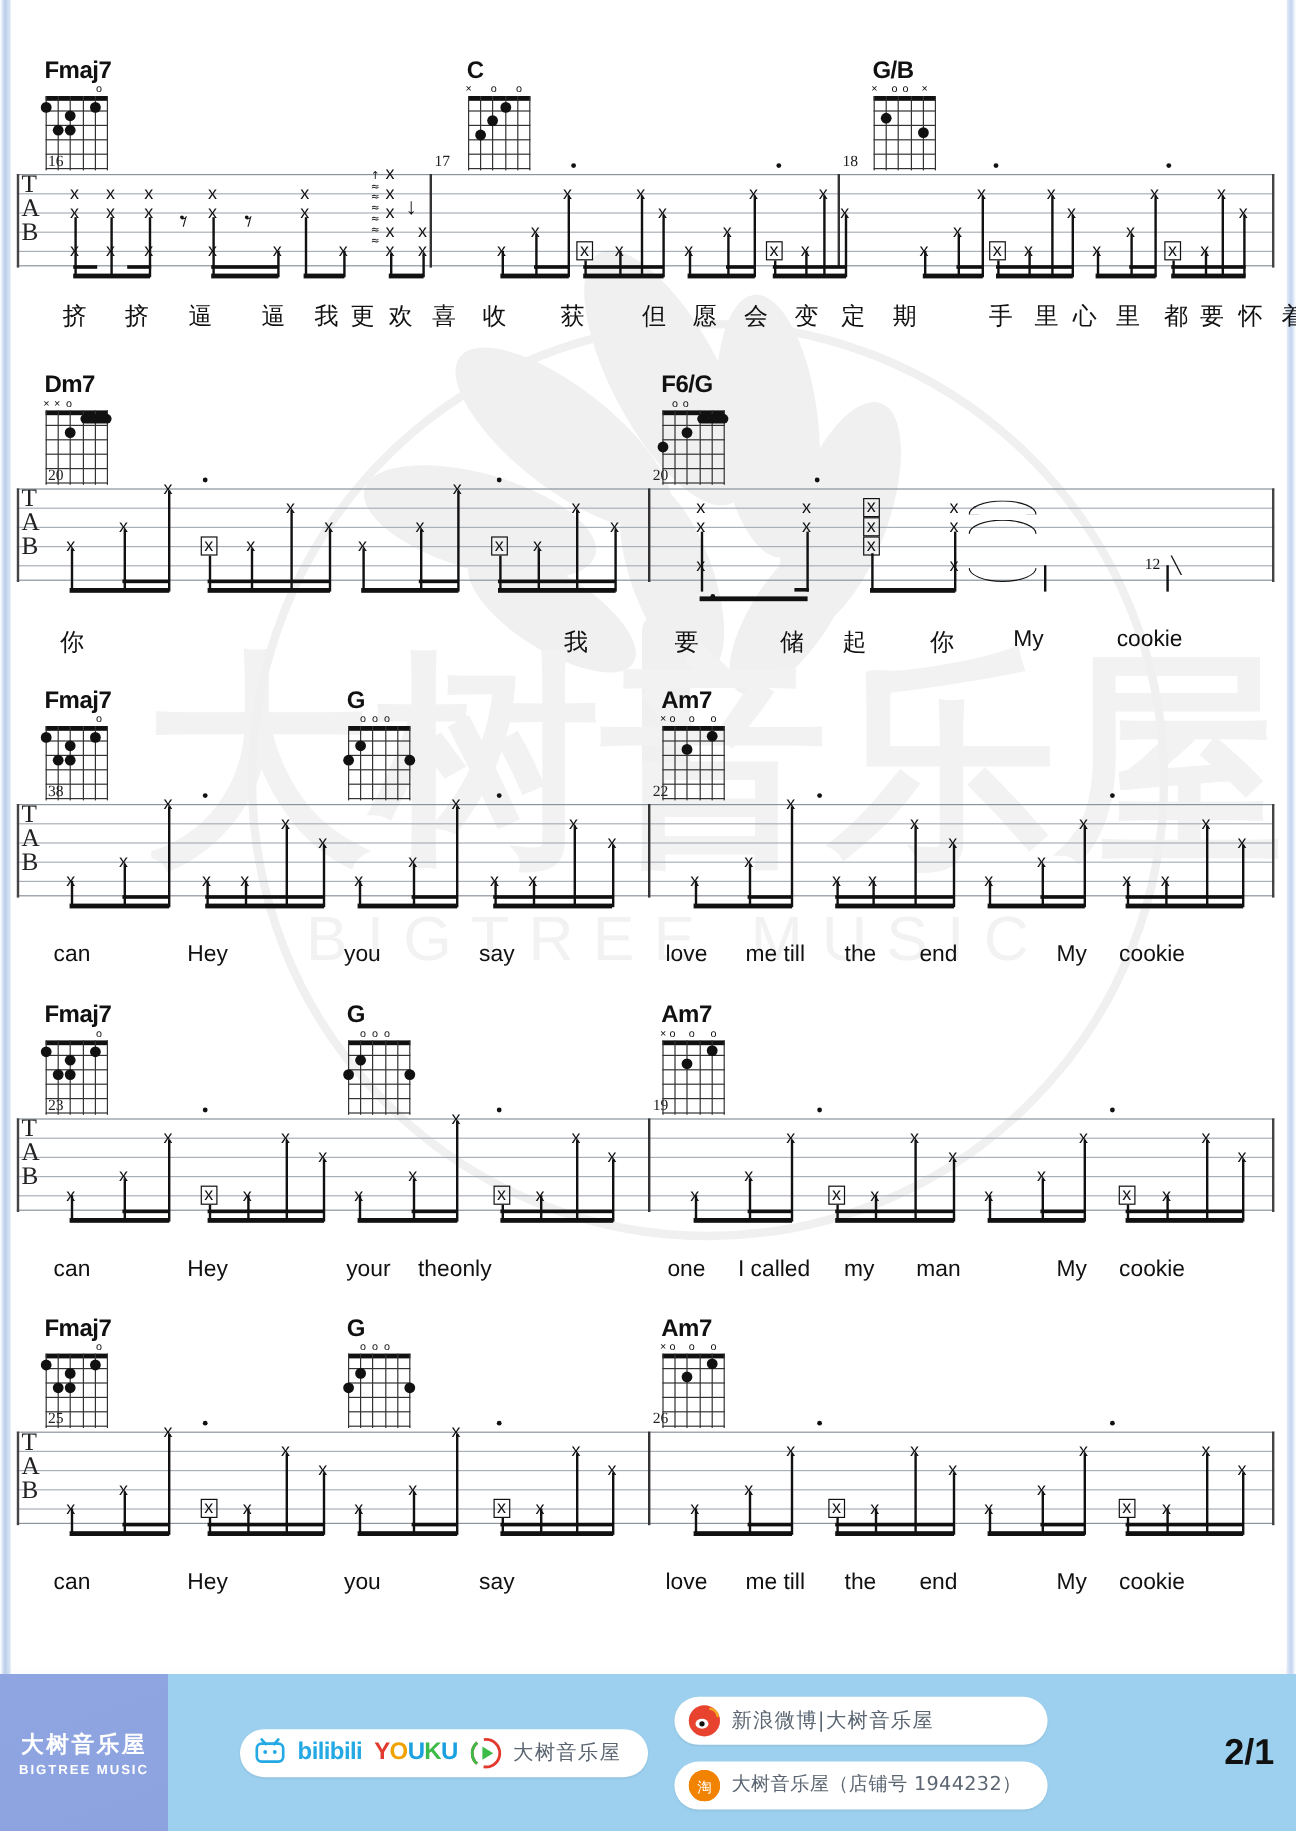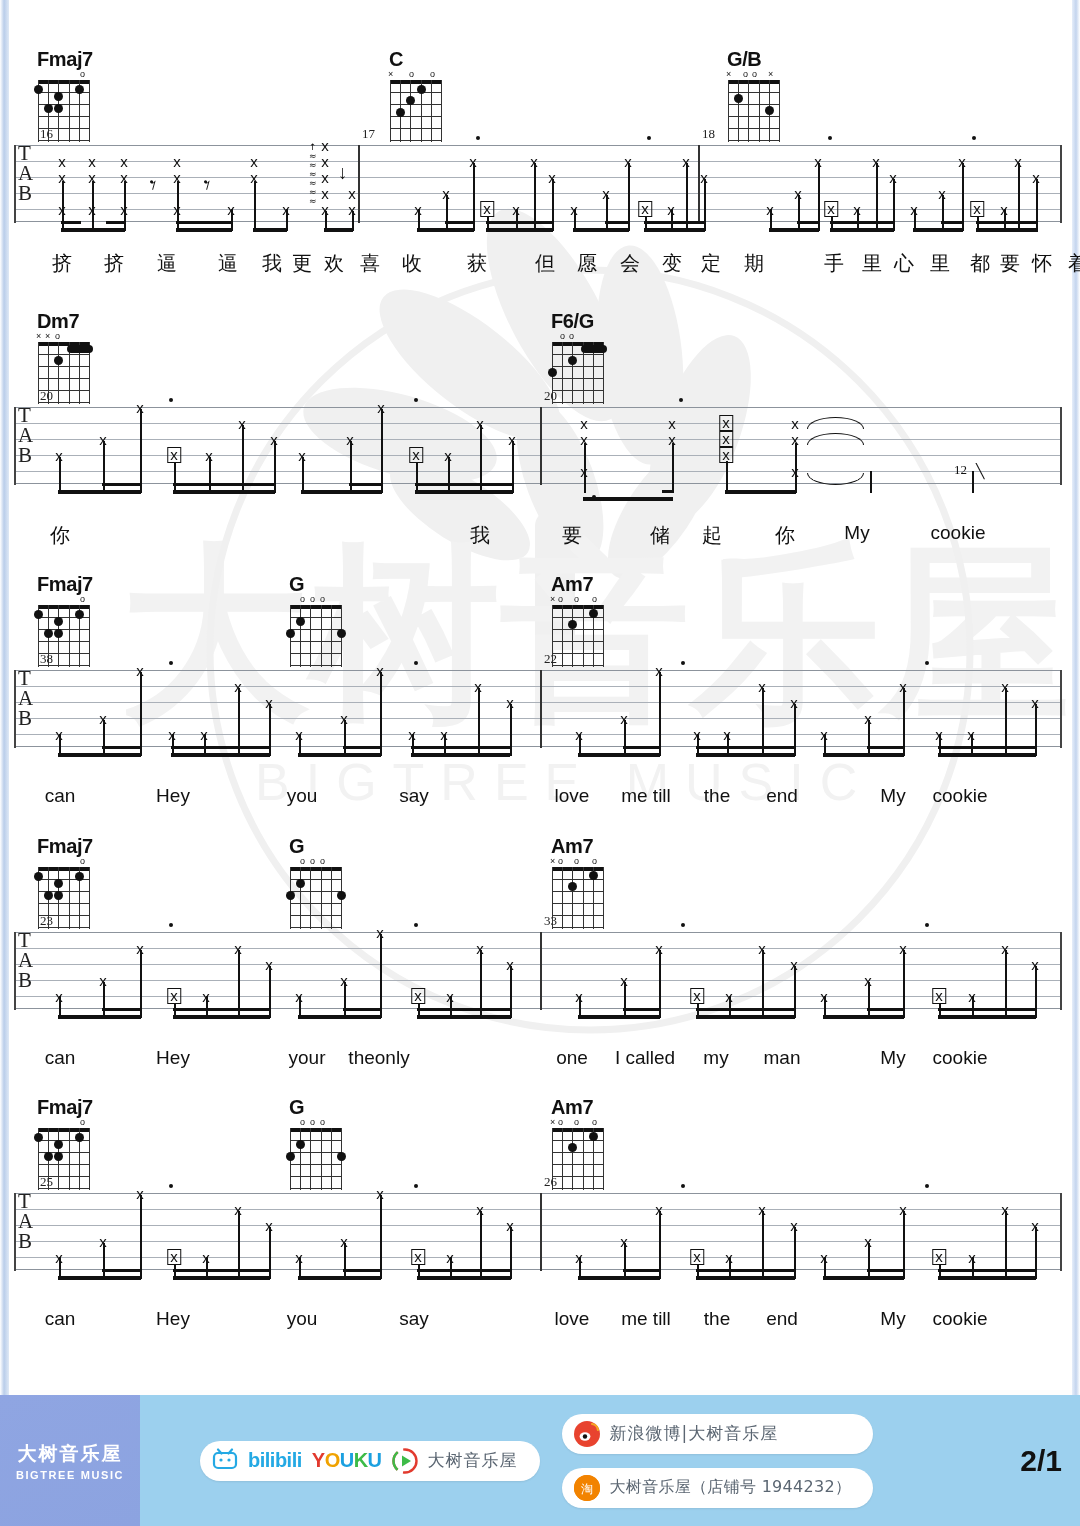--- a/index.html
+++ b/index.html
@@ -1102,21 +1102,21 @@
       <div class="sline bottom" style="top:76px;"></div>
       <div class="startbar"></div>
       <div class="endbar"></div>
       <div class="tab-letters">
         <div>T</div>
           <div>A</div>
           <div>B</div>
       </div>
 
       <div class="measure-num" style="left:26px;top:-19px;">23</div>
-      <div class="measure-num" style="left:530px;top:-19px;">33</div>
+      <div class="measure-num" style="left:530px;top:-19px;">19</div>
       <div class="barline" style="left:526px;"></div>
 
       <div class="dotmark" style="left:155px;top:-9px;"></div>
       <div class="dotmark" style="left:400px;top:-9px;"></div>
       <div class="dotmark" style="left:667px;top:-9px;"></div>
       <div class="dotmark" style="left:911px;top:-9px;"></div>
 
       <div class="xnote" style="left:45px;top:64px;">x</div>
       <div class="stem" style="left:45px;top:64px;height:22px;"></div>
       <div class="xnote" style="left:89px;top:48px;">x</div>

